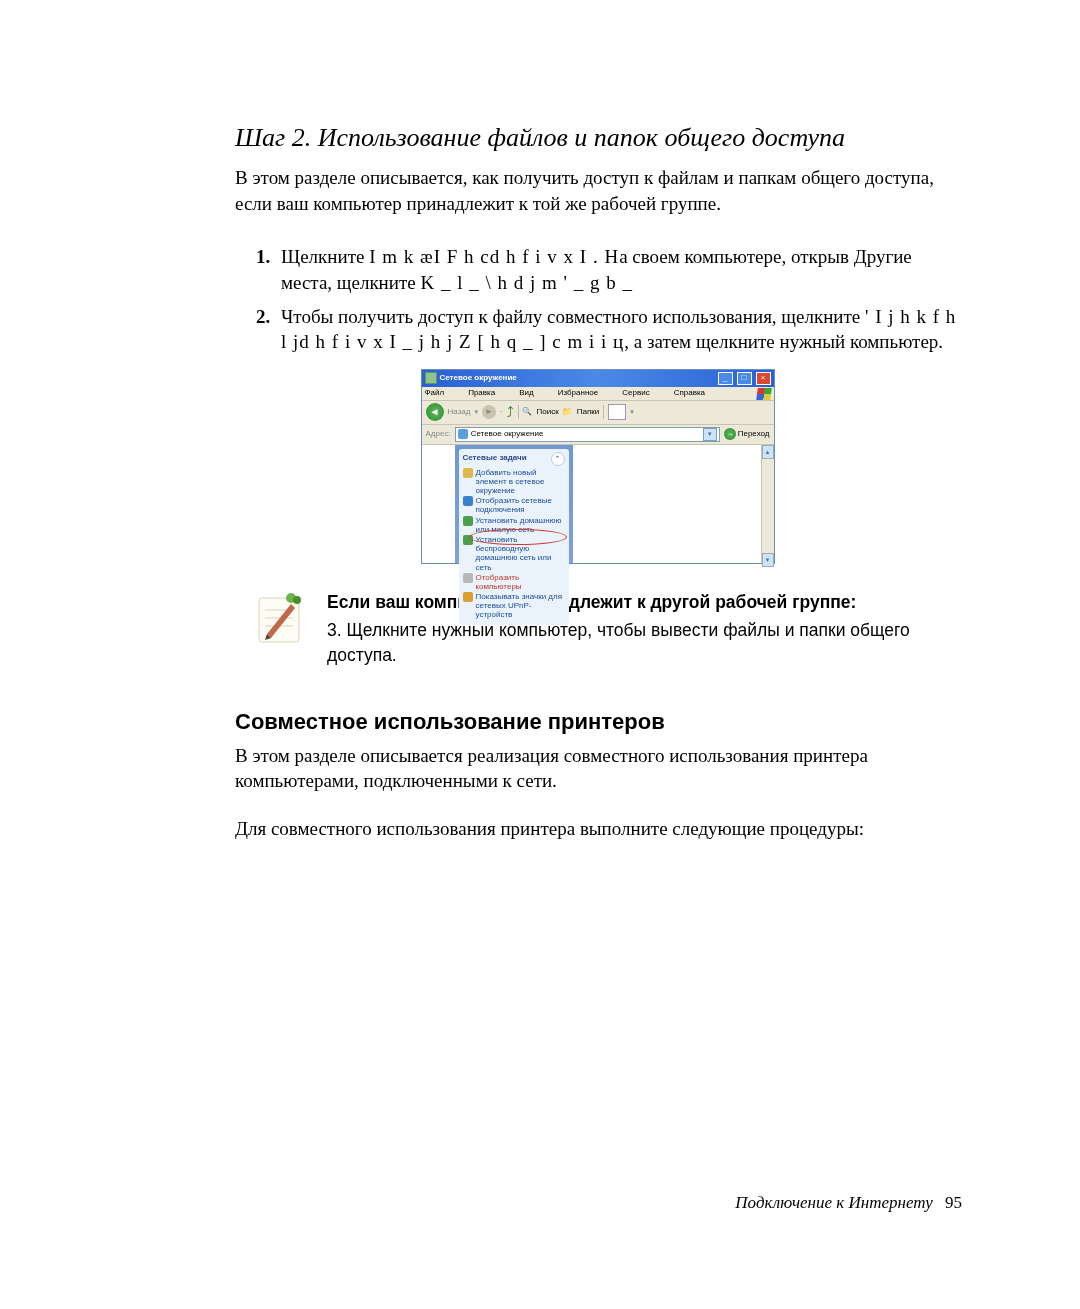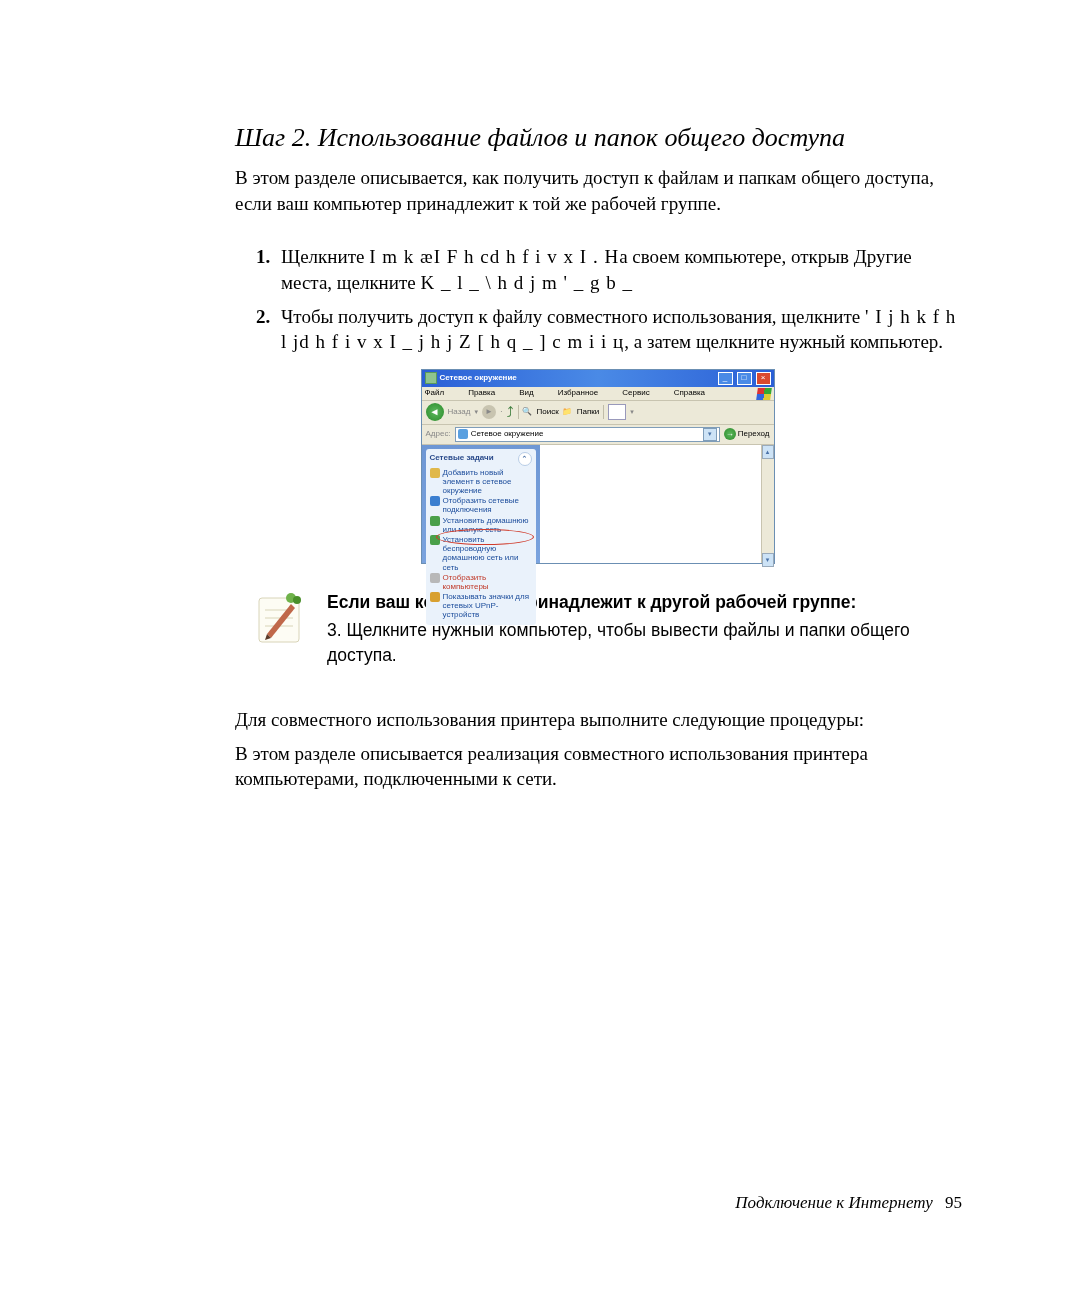--- a/index.html
+++ b/index.html
@@ -100,20 +100,21 @@
   }
   .addrlbl{color:#888;}
   .addrbox{flex:1;background:#fff;border:1px solid #7f9db9;padding:0 2px;display:flex;align-items:center;gap:3px;height:13px;}
   .addrbox .nicon{width:10px;height:10px;background:#5aa0e0;border-radius:2px;}
   .addrbox .dd{margin-left:auto;width:12px;height:11px;background:#cde3f6;border:1px solid #7f9db9;display:flex;align-items:center;justify-content:center;font-size:7px;color:#4a72a8;}
   .gobtn{display:flex;align-items:center;gap:2px;}
   .goicn{width:12px;height:12px;border-radius:50%;background:radial-gradient(circle,#5db85d,#2a8a2a);display:inline-flex;align-items:center;justify-content:center;color:#fff;font-size:8px;}
   .content{
     display:flex;
     height:118px;
+    margin-left:33px;
   }
   .sidebar{
     width:110px;
     background:linear-gradient(to bottom,#6e97d4,#7aa3de);
     padding:4px;
   }
   .panel{
     background:#eaf2fb;
     border-radius:3px;
     padding:3px 4px 4px 4px;
@@ -291,21 +292,22 @@
         <path d="M 14 44 L 38 14 L 42 18 L 18 48 Z" fill="#c0684a"></path>
         <path d="M 14 44 L 18 48 L 12 50 Z" fill="#5a3a2a"></path>
       </svg>
     </div>
     <div class="notebody">
       <div class="nh">Если ваш компьютер принадлежит к другой рабочей группе:</div>
       <div>3. Щелкните нужный компьютер, чтобы вывести файлы и папки общего доступа.</div>
     </div>
   </div>
 
+  <h2 class="sec">Совместное использование принтеров</h2>
+  <p class="para" style="margin-bottom:22px;">В этом разделе описывается реализация совместного использования принтера компьютерами, подключенными к сети.</p>
   <p class="para" style="margin-bottom:8px;">Для совместного использования принтера выполните следующие процедуры:</p>
-  <p class="para" style="margin-bottom:22px;">В этом разделе описывается реализация совместного использования принтера компьютерами, подключенными к сети.</p>
 
 </div>
 
 <div class="footer">
   <span>Подключение к Интернету</span>
   <span class="pn">95</span>
 </div>
 
 </body></html>

